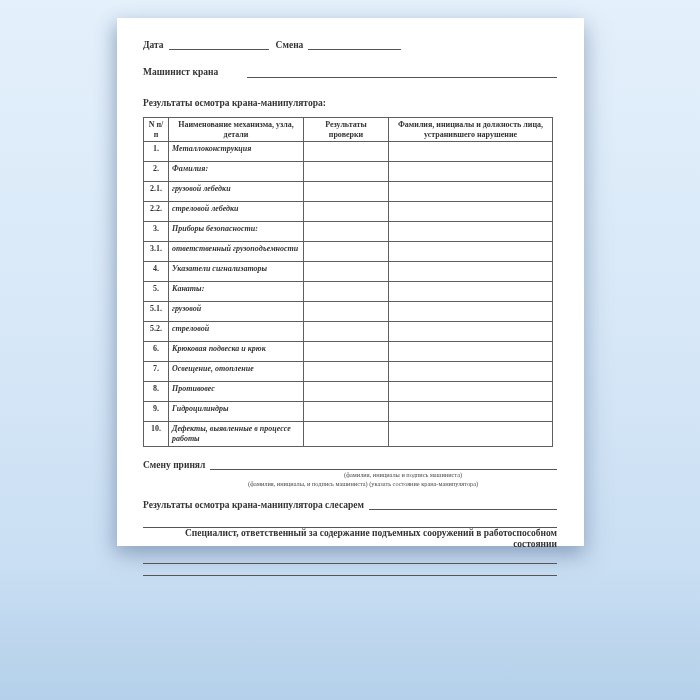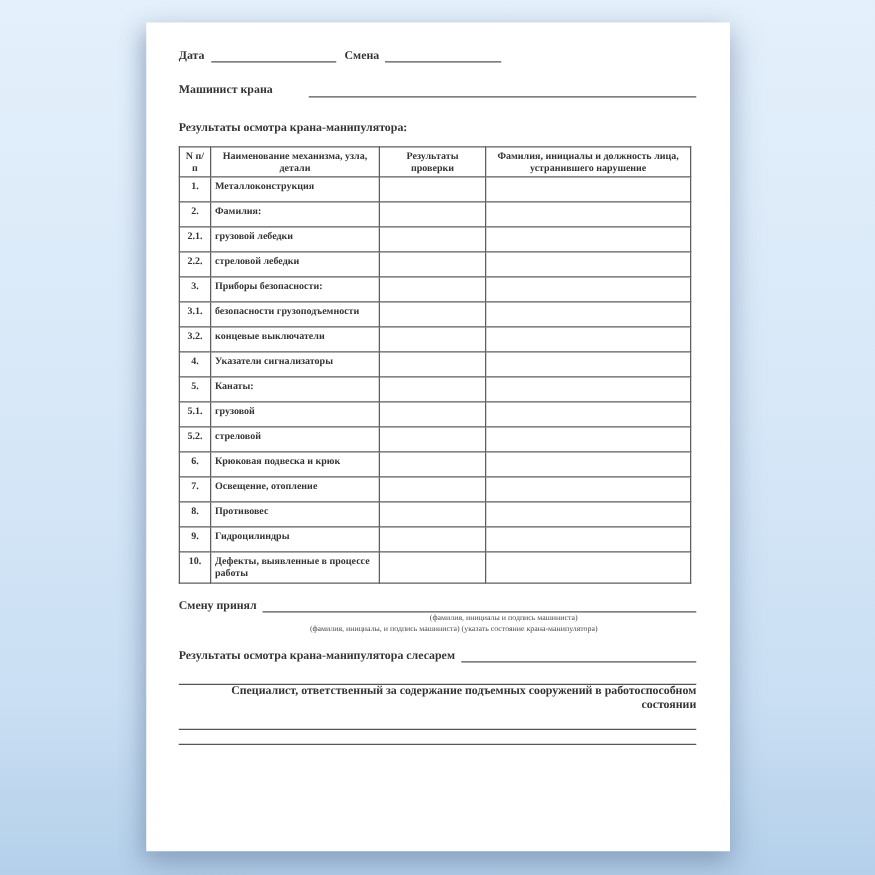--- a/index.html
+++ b/index.html
@@ -2,39 +2,39 @@
 <html><head>
 <meta charset="utf-8">
 <style>
   html,body{margin:0;padding:0;}
   body{
     width:700px;height:700px;overflow:hidden;
     background:linear-gradient(180deg,#e4f0fb 0%,#d8e8f8 45%,#cadff3 80%,#b4d0ea 100%);
     font-family:"Liberation Serif","DejaVu Serif",serif;
   }
   .paper{
-    position:absolute;left:117px;top:18px;width:467px;height:663px;
+    position:absolute;left:117px;top:18px;width:467px;height:528px;
     background:#ffffff;box-sizing:border-box;
     padding:22px 27px 0 26px;color:#343434;
     box-shadow:-4px 6px 16px rgba(110,134,166,.45),4px 10px 22px rgba(110,134,166,.38);
   }
   .frow{display:flex;align-items:flex-end;font-size:9.5px;font-weight:bold;line-height:1.1;}
   .lbl{white-space:nowrap;flex:0 0 auto;}
   .fl{border-bottom:1px solid #555;height:4px;margin-left:5px;}
   .grow{flex:1 1 auto;}
   .w100{flex:0 0 100px;}
   .w95{flex:0 0 93px;}
   .ml{margin-left:7px;}
   .title{font-size:9.5px;font-weight:bold;margin-top:20px;}
   table{border-collapse:collapse;width:409px;margin-top:9px;table-layout:fixed;}
   th,td{border:1px solid #5e5e5e;font-size:8px;line-height:1.22;vertical-align:top;box-sizing:border-box;padding:2px 3px;}
   th{font-weight:bold;text-align:center;vertical-align:middle;padding:2px 4px;}
   col.c1{width:25px;}col.c2{width:135px;}col.c3{width:85px;}col.c4{width:164px;}
   td.num{text-align:center;font-weight:bold;}
-  td.nm{font-weight:bold;}
+  td.nm{font-weight:bold;font-style:italic;}
   tbody td{height:20px;}
   .cap{font-size:6.3px;font-weight:normal;color:#4a4a4a;line-height:1;}
   .cap1{margin:2px 0 0 95px;width:330px;text-align:center;}
   .cap2{margin:2px 0 0 10px;width:420px;text-align:center;}
   .rule{border-bottom:1px solid #555;height:1px;}
   .spec{font-size:9.5px;font-weight:bold;line-height:1.15;margin-top:0;text-align:right;}
 </style>
 </head>
 <body>
 
@@ -95,27 +95,21 @@
           <td class="fix"></td>
         </tr>
         <tr>
           <td class="num">3.</td>
           <td class="nm">Приборы безопасности:</td>
           <td class="res"></td>
           <td class="fix"></td>
         </tr>
         <tr>
           <td class="num">3.1.</td>
-          <td class="nm">безопасности грузоподъемности</td>
-          <td class="res"></td>
-          <td class="fix"></td>
-        </tr>
-        <tr>
-          <td class="num">3.2.</td>
-          <td class="nm">концевые выключатели</td>
+          <td class="nm">ответственный грузоподъемности</td>
           <td class="res"></td>
           <td class="fix"></td>
         </tr>
         <tr>
           <td class="num">4.</td>
           <td class="nm">Указатели сигнализаторы</td>
           <td class="res"></td>
           <td class="fix"></td>
         </tr>
         <tr>

